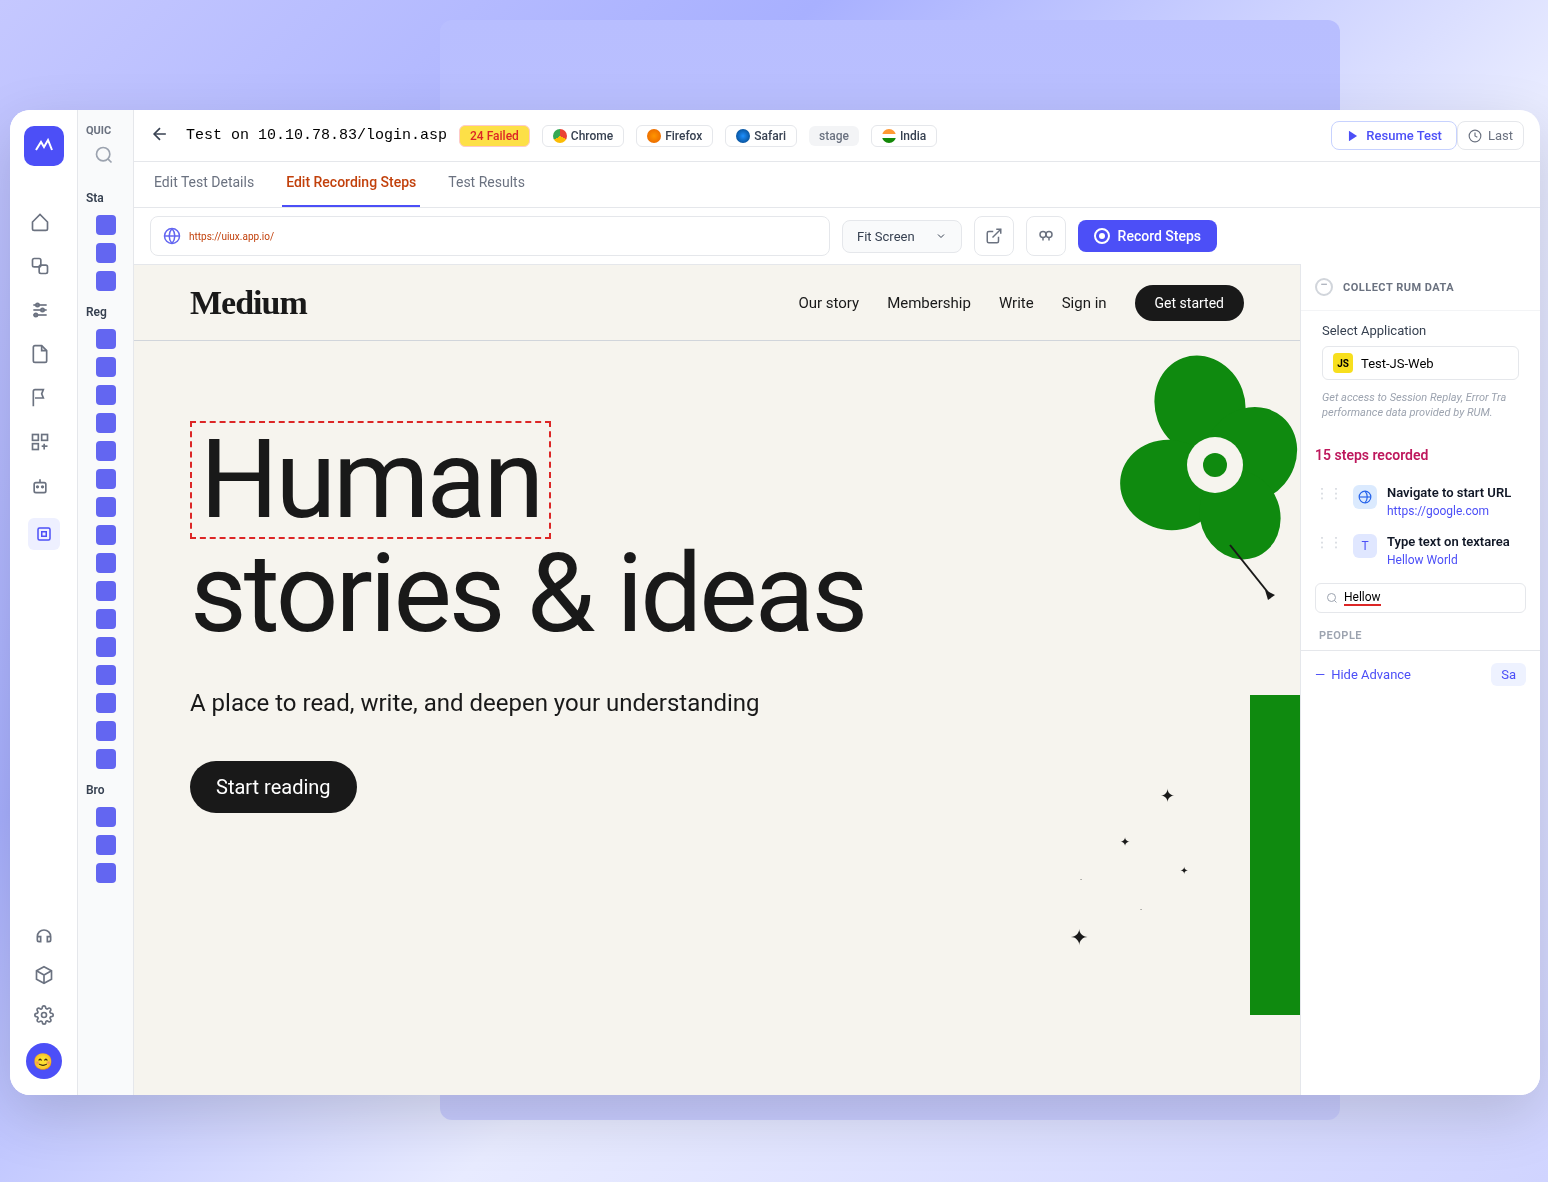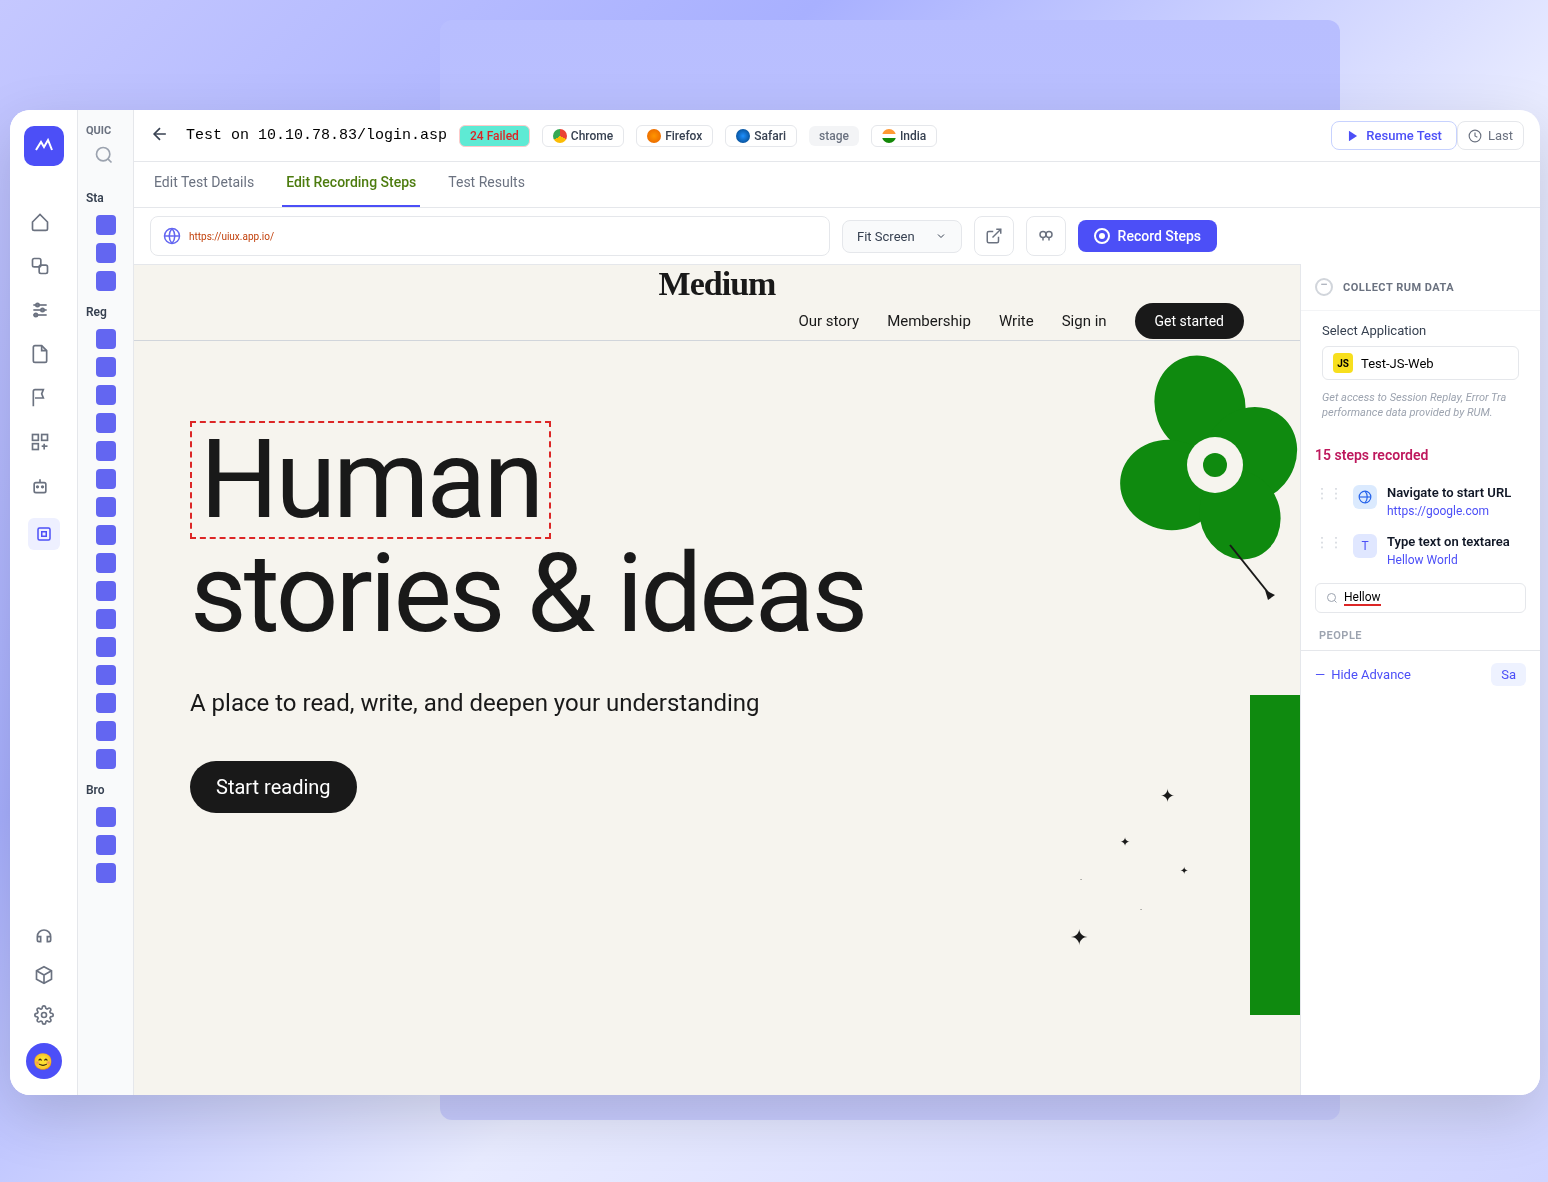--- a/index.html
+++ b/index.html
@@ -16,46 +16,46 @@
 .mid-col { width: 56px; background: #f9fafb; border-right: 1px solid #e5e7eb; display: flex; flex-direction: column; padding-top: 14px; position: relative; }
 .mid-label { font-size: 11px; font-weight: 700; color: #6b7280; padding: 0 8px; margin-bottom: 8px; }
 .mid-search { width: 24px; height: 24px; margin: 0 auto 12px; color: #9ca3af; }
 .mid-section { font-size: 12px; font-weight: 600; color: #374151; padding: 10px 8px 6px; }
 .mid-item { width: 20px; height: 20px; background: #6366f1; border-radius: 4px; margin: 4px auto; }
 .main { flex: 1; display: flex; flex-direction: column; overflow: hidden; }
 .top-bar { height: 52px; border-bottom: 1px solid #e5e7eb; display: flex; align-items: center; padding: 0 16px; gap: 12px; }
 .back-btn { width: 24px; height: 24px; color: #374151; cursor: pointer; }
 .test-title { font-size: 15px; color: #000000; font-weight: 500; font-family: Liberation Mono, monospace; }
 .pill { padding: 3px 10px; border-radius: 6px; font-size: 12px; font-weight: 500; display: flex; align-items: center; gap: 4px; }
-.pill.failed { background: #5eead4; color: #dc2626; border: 1px solid #fecaca; }
+.pill.failed { background: #fde047; color: #dc2626; border: 1px solid #fecaca; }
 .pill.browser { background: #fff; border: 1px solid #e5e7eb; color: #374151; }
 .pill.env { background: #f3f4f6; color: #6b7280; }
 .browser-icon { width: 14px; height: 14px; border-radius: 50%; display: inline-block; }
 .chrome-i { background: conic-gradient(#ea4335 0 33%, #fbbc05 33% 66%, #34a853 66% 100%); }
 .firefox-i { background: radial-gradient(#ff9500, #e66000); }
 .safari-i { background: radial-gradient(#1e90ff, #003d7a); }
 .india-i { background: linear-gradient(#ff9933 33%, #fff 33% 66%, #138808 66%); }
 .top-right { margin-left: auto; display: flex; gap: 0; align-items: center; }
 .resume-btn { padding: 6px 14px; border: 1px solid #c7d2fe; border-radius: 8px; color: #4c4ff7; font-size: 13px; font-weight: 500; background: #fff; display: flex; align-items: center; gap: 6px; cursor: pointer; }
 .last-btn { padding: 6px 10px; border: 1px solid #e5e7eb; border-radius: 8px; color: #6b7280; font-size: 13px; display: flex; align-items: center; gap: 6px; cursor: pointer; }
 .tab-bar { height: 46px; border-bottom: 1px solid #e5e7eb; display: flex; padding: 0 16px; gap: 24px; }
 .tab { padding: 12px 4px; font-size: 14px; color: #6b7280; cursor: pointer; border-bottom: 2px solid transparent; }
-.tab.active { color: #4d7c0f; border-bottom-color: #4c4ff7; font-weight: 500; }
+.tab.active { color: #c2410c; border-bottom-color: #4c4ff7; font-weight: 500; }
 .url-bar { height: 56px; display: flex; align-items: center; padding: 0 16px; gap: 12px; }
 .url-input-wrap { flex: 1; display: flex; align-items: center; border: 1px solid #e5e7eb; border-radius: 8px; padding: 0 12px; height: 40px; max-width: 680px; }
 .url-input-wrap svg { width: 18px; height: 18px; color: #6366f1; margin-right: 8px; }
 .url-text { font-size: 10px; color: #c2410c; }
 .fit-select { padding: 8px 14px; border: 1px solid #e5e7eb; border-radius: 8px; font-size: 13px; color: #374151; background: #f9fafb; display: flex; align-items: center; gap: 20px; cursor: pointer; }
 .icon-btn { width: 40px; height: 40px; border: 1px solid #e5e7eb; border-radius: 8px; display: flex; align-items: center; justify-content: center; color: #6b7280; cursor: pointer; }
 .record-btn { padding: 8px 16px; background: #4c4ff7; color: #fff; border-radius: 8px; font-size: 14px; font-weight: 500; display: flex; align-items: center; gap: 8px; cursor: pointer; border: none; }
 .rec-dot { width: 16px; height: 16px; border: 2px solid #fff; border-radius: 50%; position: relative; }
 .rec-dot::after { content:''; width:6px; height:6px; background:#fff; border-radius:50%; position:absolute; top:3px; left:3px; }
 .content-wrap { flex: 1; display: flex; overflow: hidden; }
 .preview { flex: 1; background: #f6f4ee; border-top: 1px solid #e5e7eb; position: relative; overflow: hidden; }
-.medium-nav { height: 76px; display: flex; align-items: center; padding: 0 56px; border-bottom: 1px solid #d1d5db; flex-direction: column; }
+.medium-nav { height: 76px; display: flex; align-items: center; padding: 0 56px; border-bottom: 1px solid #d1d5db; }
 .medium-logo { font-family: Georgia, serif; font-size: 34px; font-weight: 700; color: #191919; letter-spacing: -1px; }
 .medium-links { margin-left: auto; display: flex; align-items: center; gap: 28px; font-size: 15px; color: #191919; }
 .medium-links span { cursor: pointer; }
 .get-started { background: #191919; color: #fff; padding: 10px 20px; border-radius: 24px; font-size: 14px; cursor: pointer; }
 .hero { padding: 80px 56px; position: relative; }
 .hero-title { font-family: Georgia, serif; font-size: 110px; line-height: 1; color: #191919; letter-spacing: -3px; font-weight: 400; }
 .hero-title .human { position: relative; display: inline-block; }
 .dashed-box { border: 2px dashed #dc2626; padding: 2px 8px; }
 .hero-sub { font-size: 24px; color: #191919; margin-top: 40px; }
 .start-reading { background: #191919; color: #fff; padding: 14px 26px; border-radius: 30px; font-size: 20px; margin-top: 44px; display: inline-block; cursor: pointer; }

